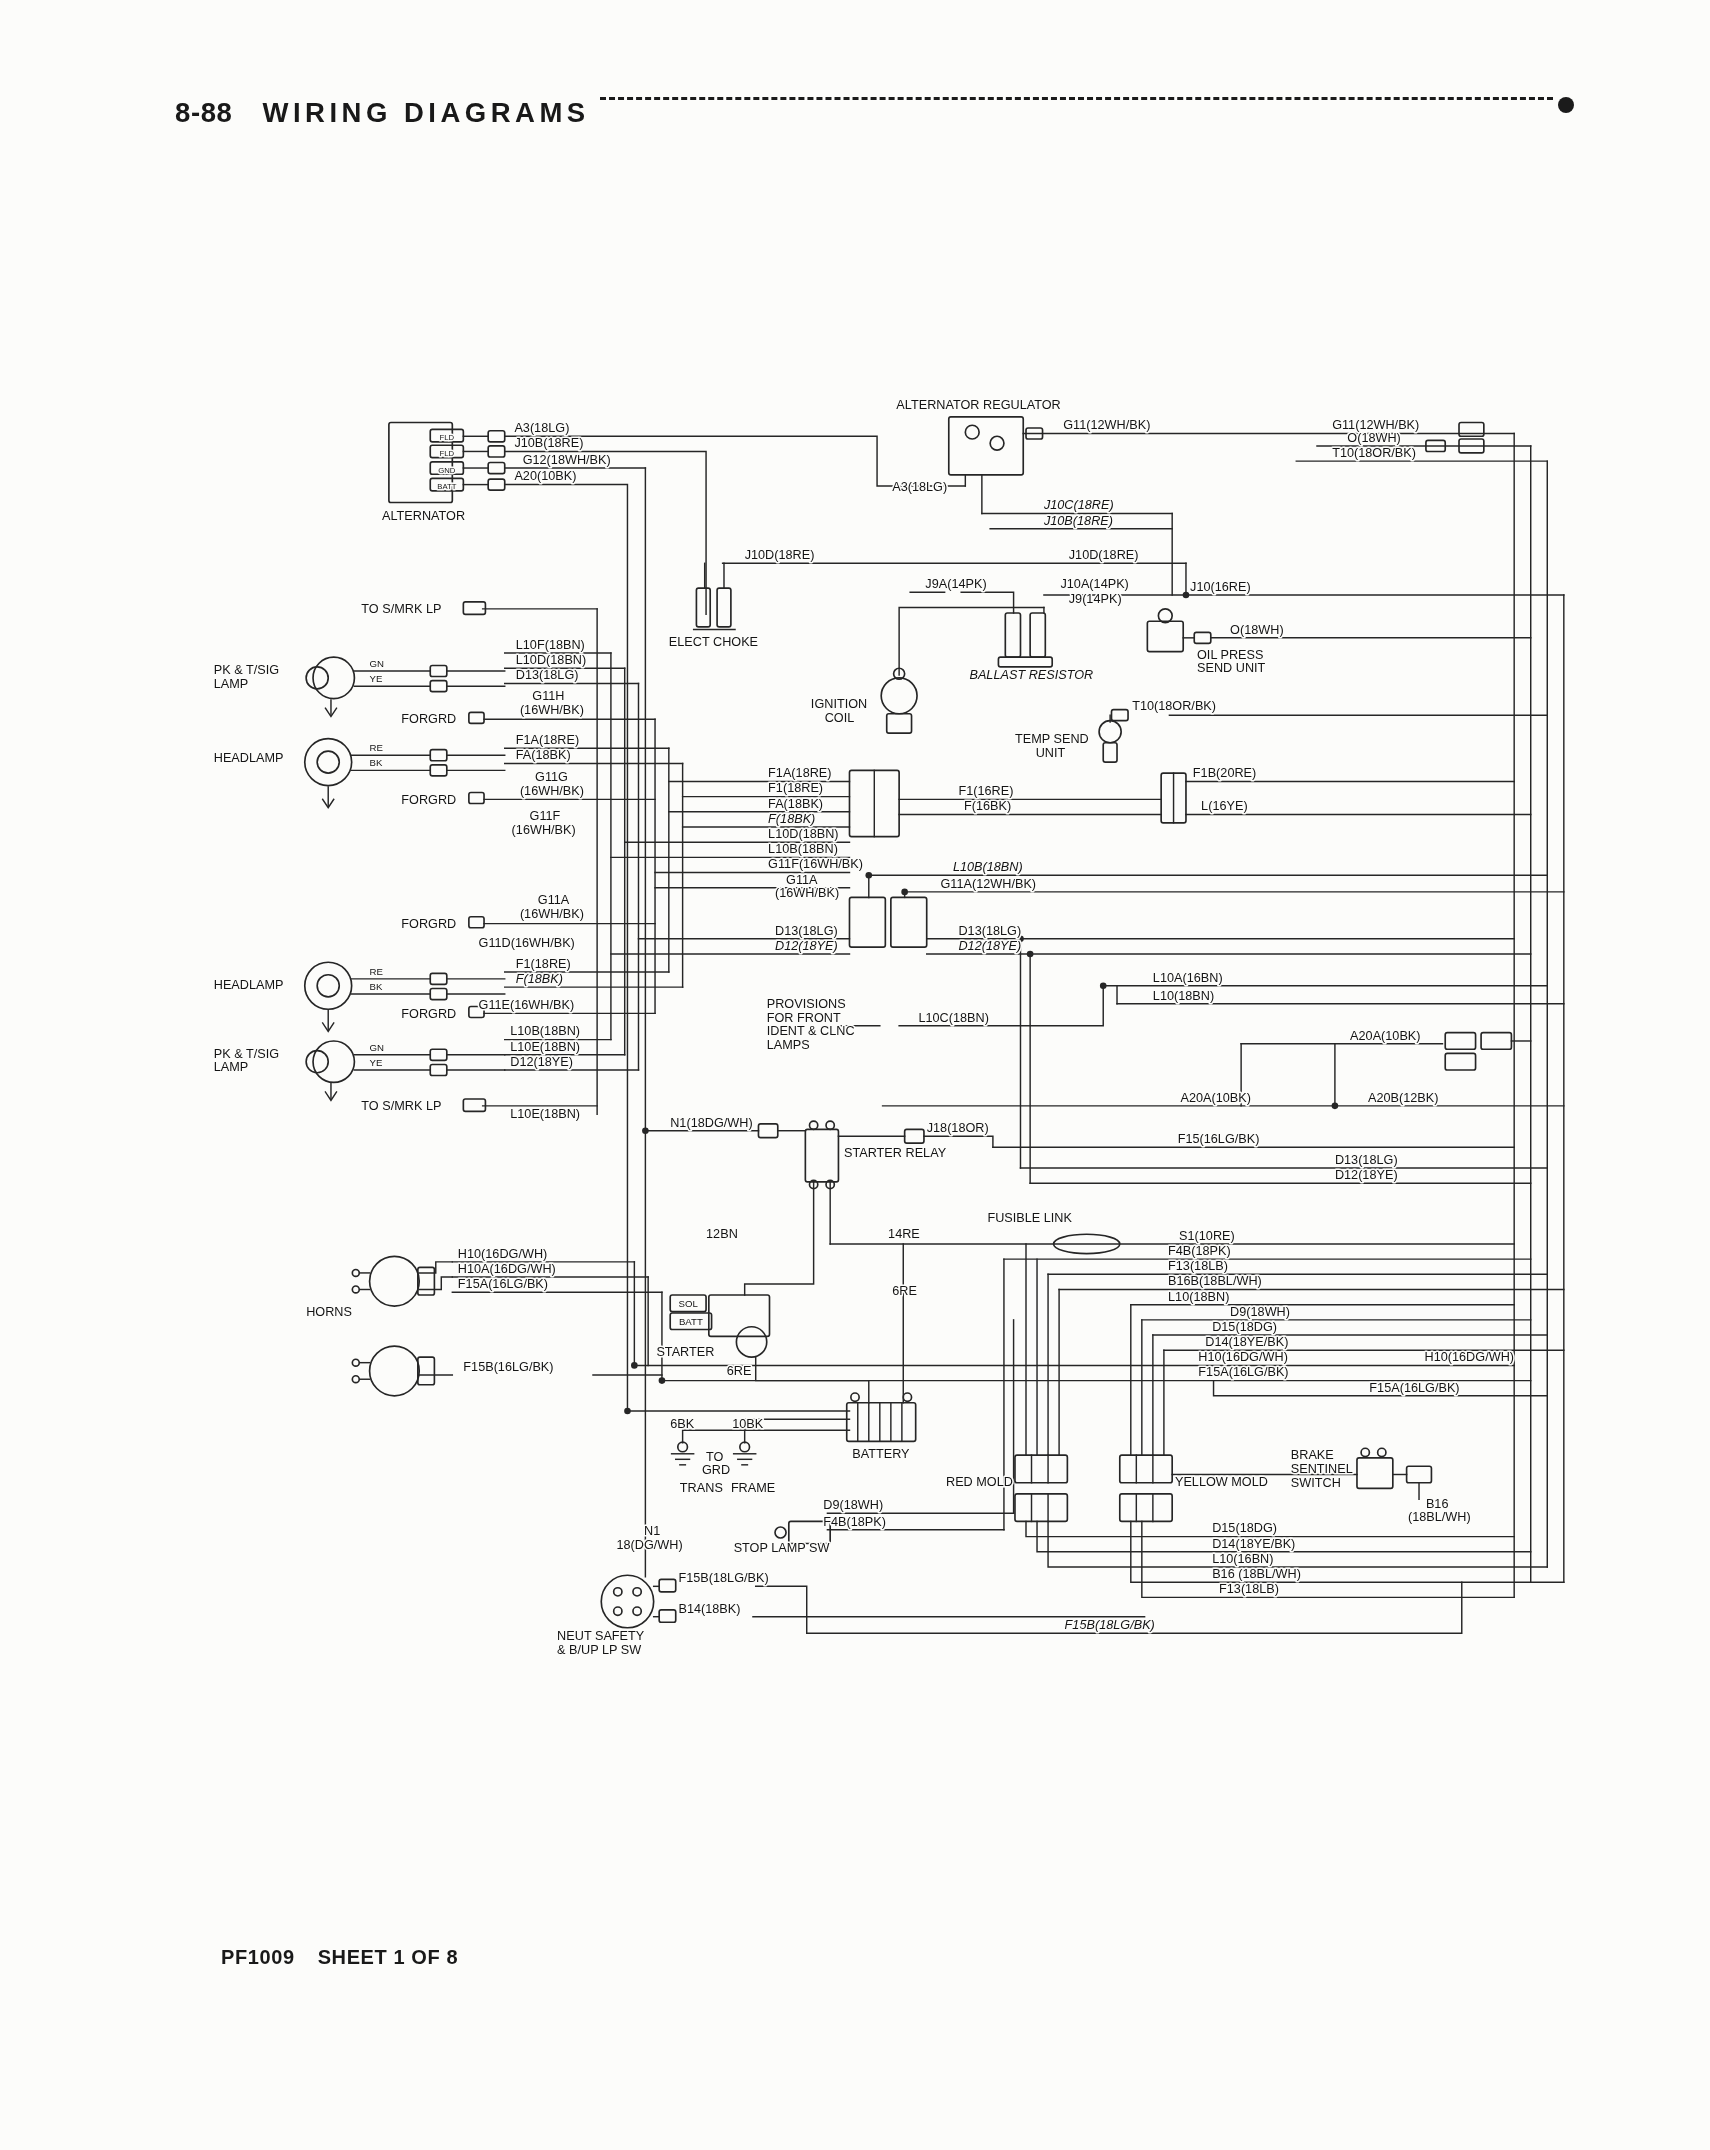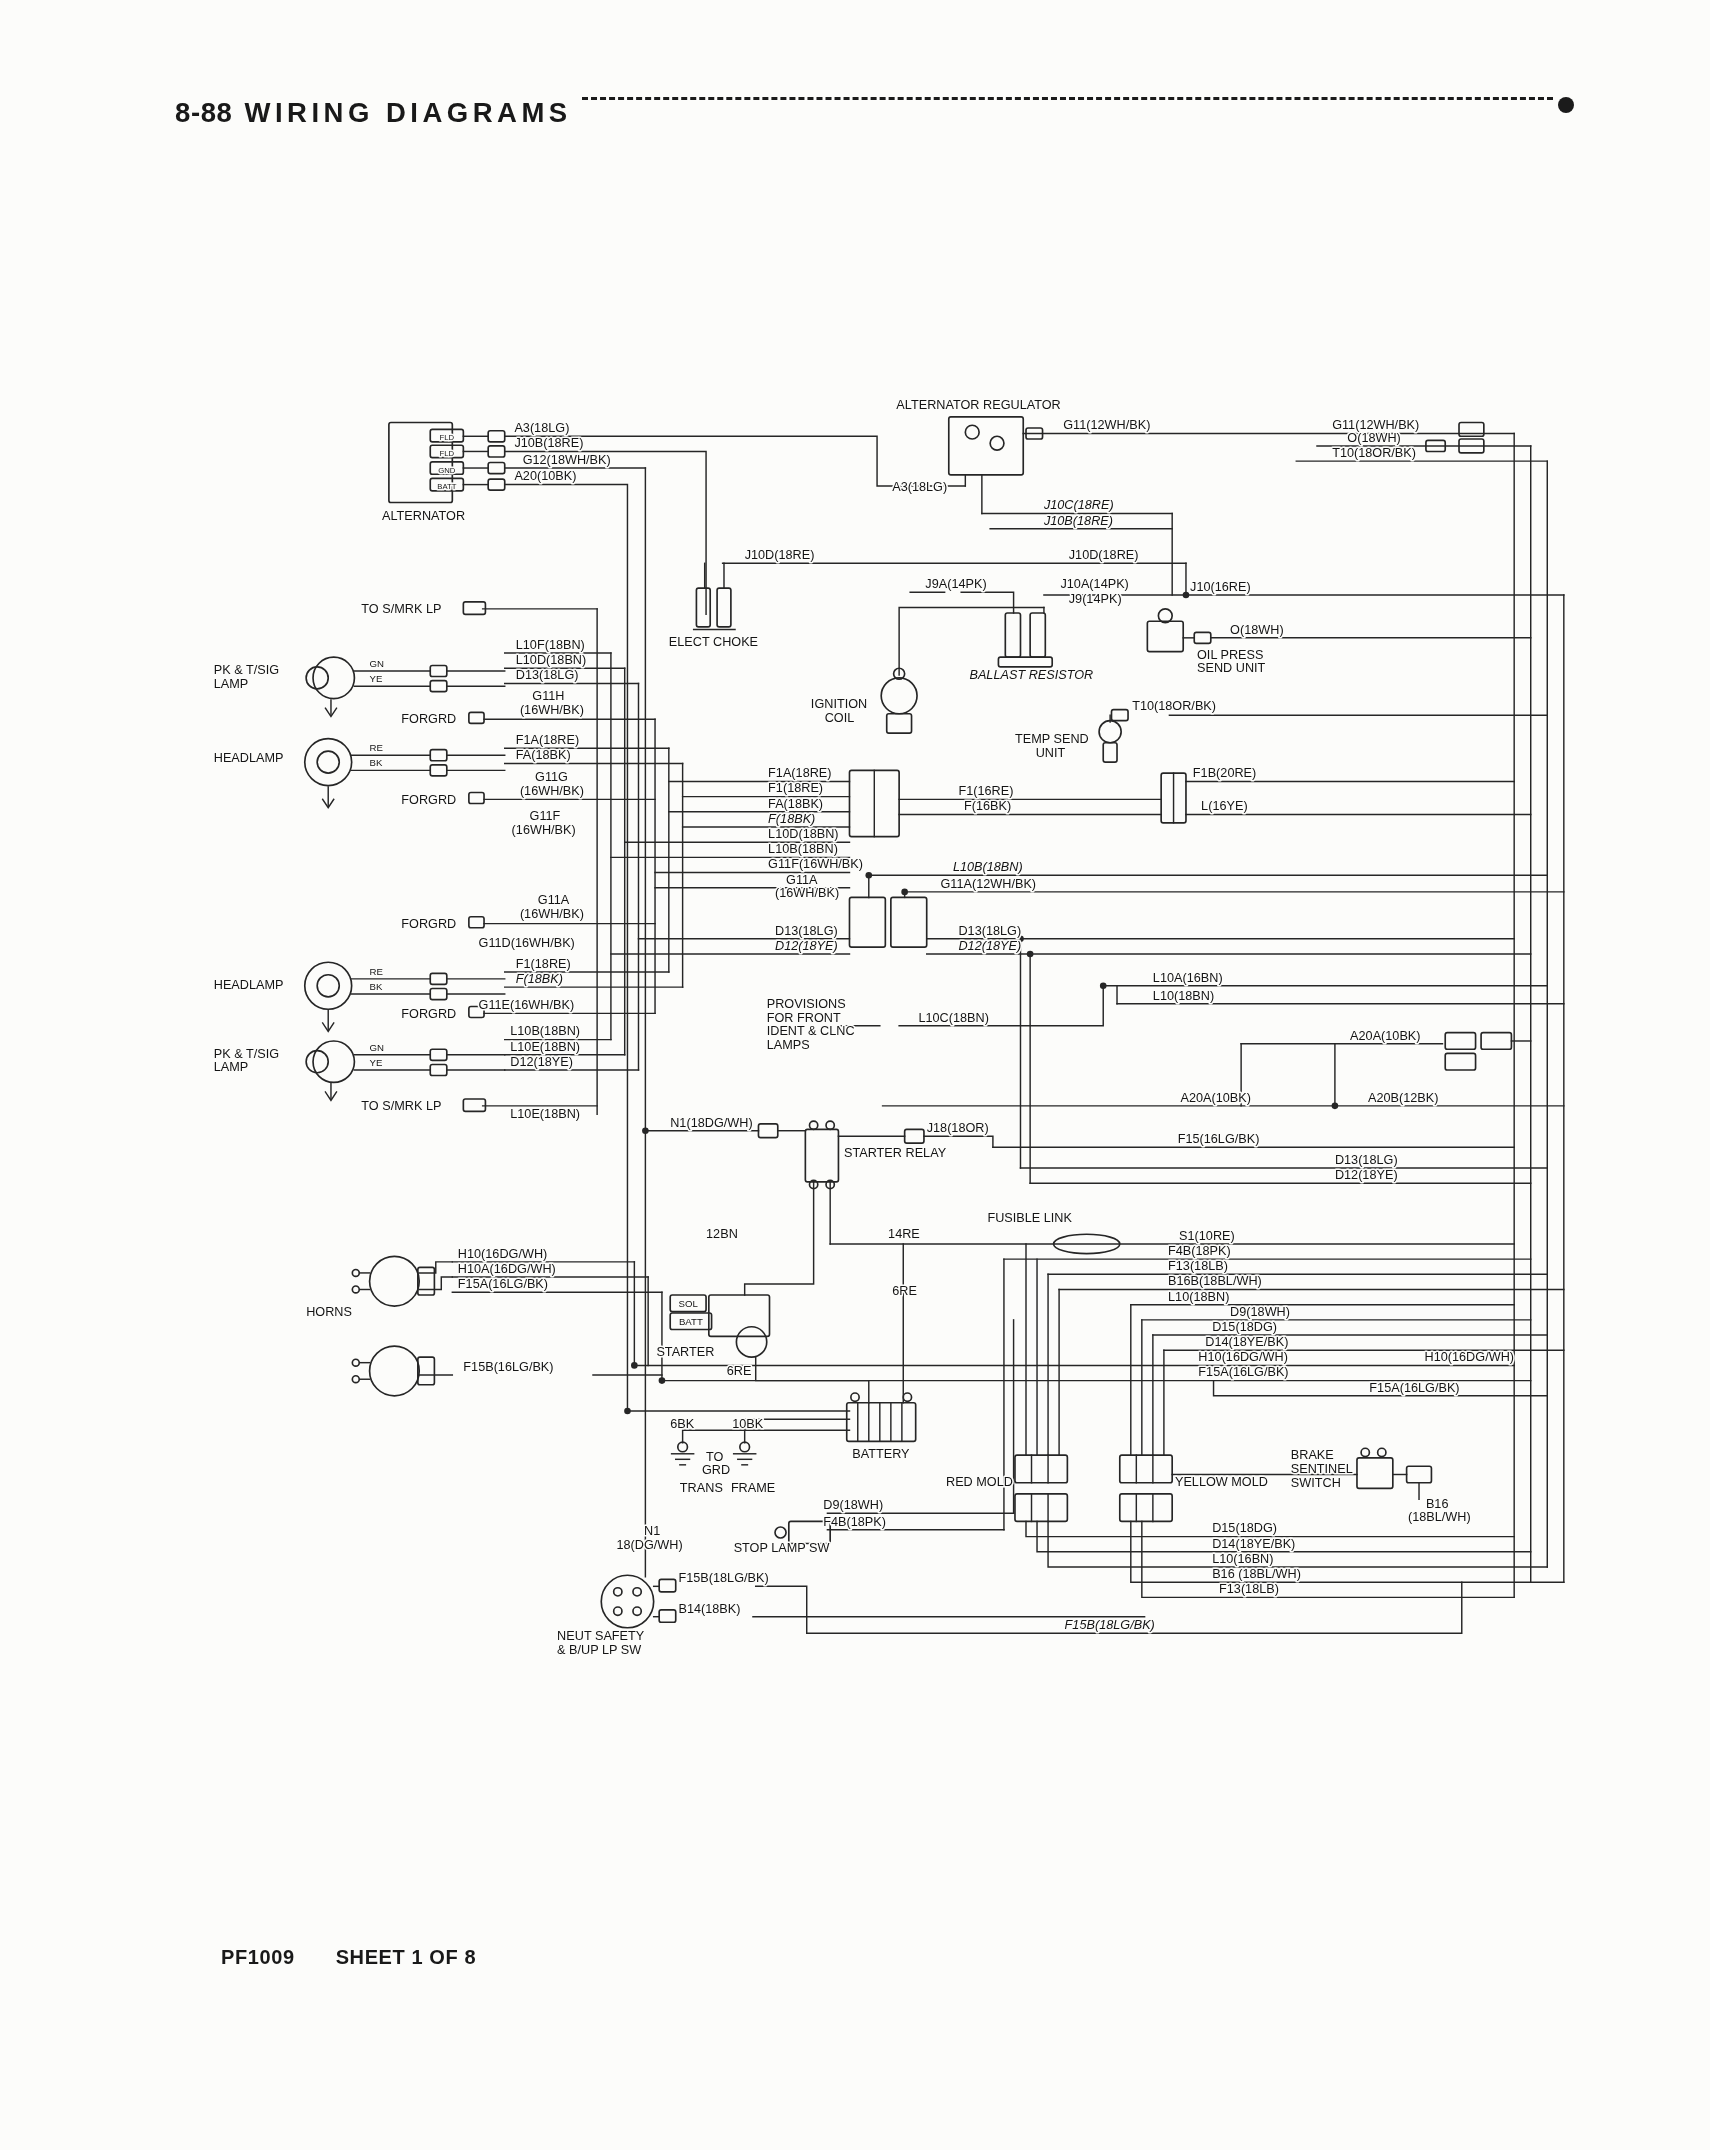--- a/index.html
+++ b/index.html
@@ -2,24 +2,24 @@
 <html style="font-size:10.2px"><head>
 <meta charset="utf-8">
 <style>
   html,body{margin:0;padding:0;}
   body{
     width:1710px;height:2151px;position:relative;background:#fcfcfa;
     font-family:"Liberation Sans",sans-serif;color:#191919;overflow:hidden;
   }
   .page-header{position:absolute;top:97px;left:175px;right:136px;display:flex;}
   .hnum{font-weight:bold;font-size:27.5px;letter-spacing:0.6px;}
-  .htitle{font-weight:bold;font-size:27.5px;letter-spacing:4.5px;margin-left:12px;}
+  .htitle{font-weight:bold;font-size:27.5px;letter-spacing:4.5px;margin-left:30px;}
   .hrule{flex:1;height:0;border-top:3.8px dashed #1b1b1b;margin-left:10.2px;}
   .hdot{width:16px;height:16px;border-radius:50%;background:#1b1b1b;margin-left:5.1px;flex:0 0 auto;}
-  .page-footer{position:absolute;top:1946px;left:221px;display:flex;gap:41px;font-weight:bold;font-size:20px;letter-spacing:0.6px;}
+  .page-footer{position:absolute;top:1946px;left:221px;display:flex;gap:23px;font-weight:bold;font-size:20px;letter-spacing:0.6px;}
   svg.diagram{position:absolute;left:0;top:0;width:1710px;height:2151px;}
   .wire{fill:none;stroke:#262626;stroke-width:1.05;stroke-linecap:square;}
   .comp{fill:none;stroke:#262626;stroke-width:1.2;}
   .dot{fill:#262626;stroke:none;}
   .lbl{fill:#141414;font-family:"Liberation Sans",sans-serif;
        stroke:#fcfcfa;stroke-width:2.3px;paint-order:stroke;stroke-linejoin:round;}
   .it{font-style:italic;}
 </style>
 </head>
 <body>

